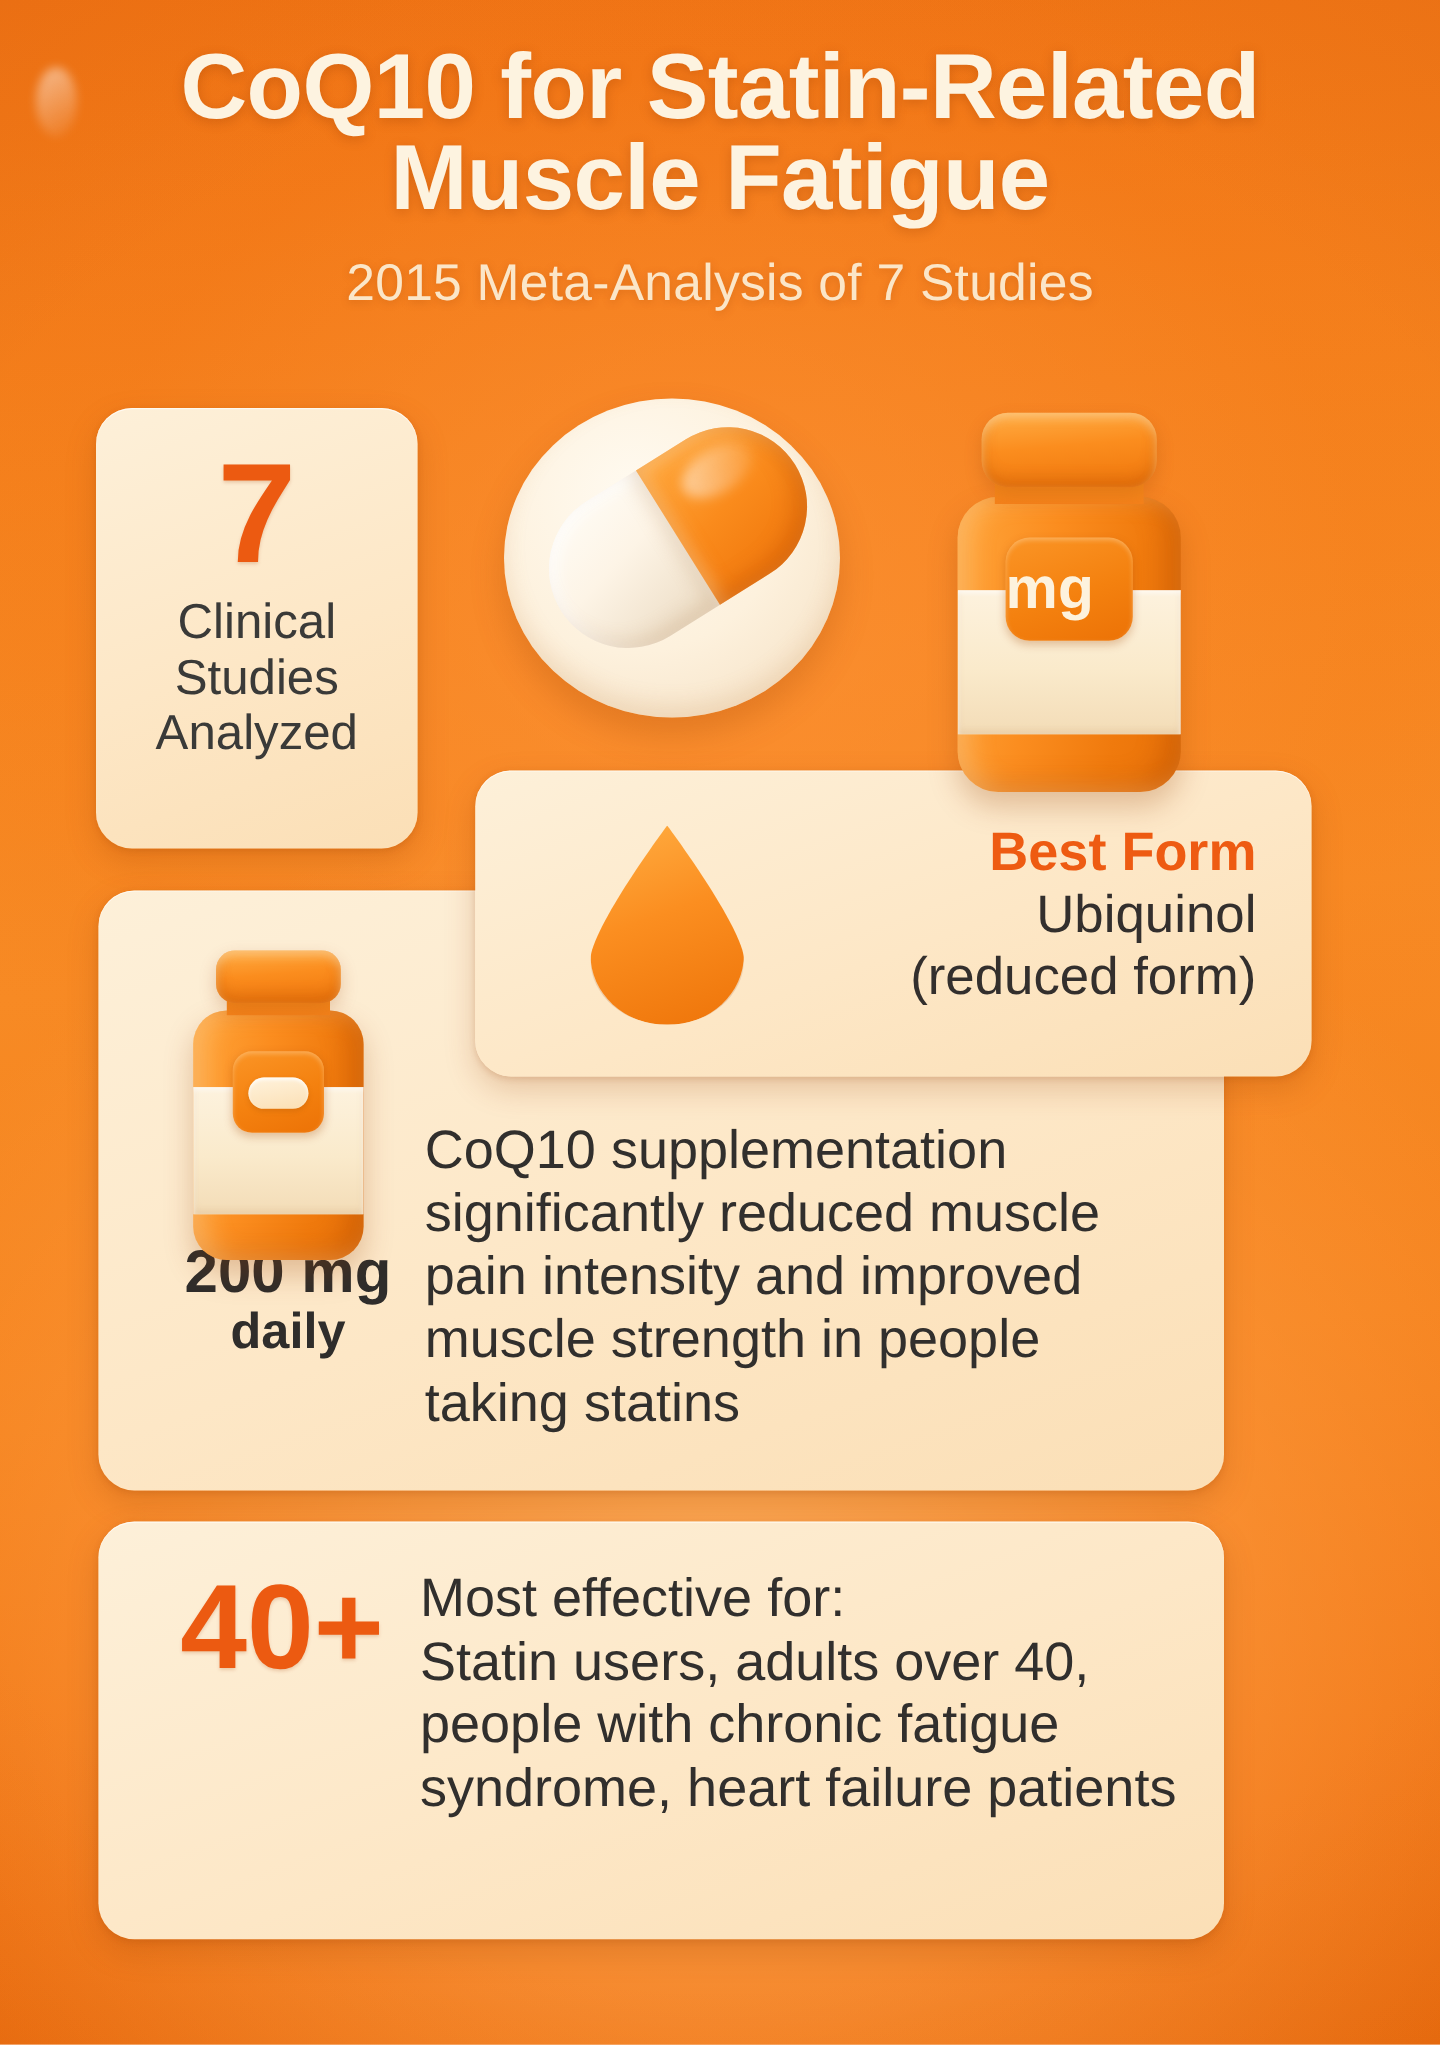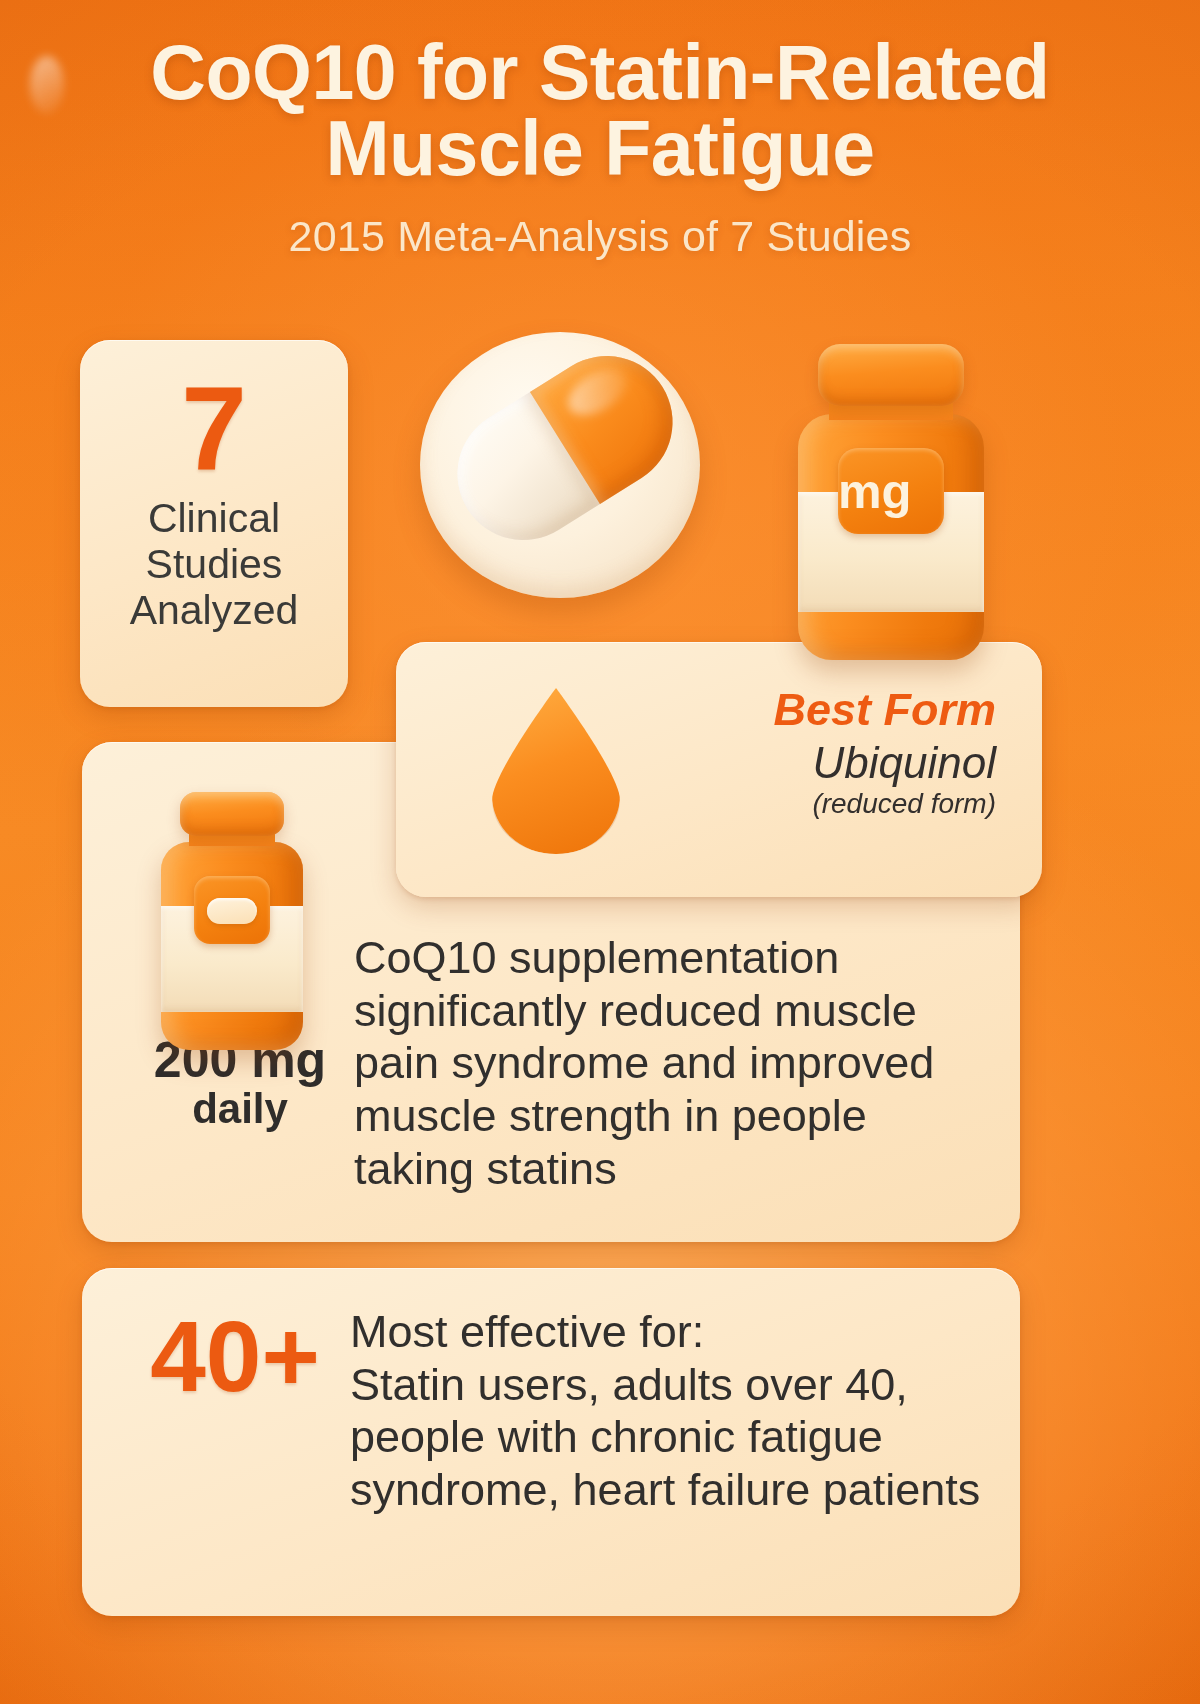--- a/index.html
+++ b/index.html
@@ -97,24 +97,23 @@
     line-height: 1.13;
     font-weight: 400;
     color: #3a3a38;
     text-align: center;
   }
 
   
   .card-bestform {
     left: 396px;
     top: 642px;
-    width: 646px;
+    width: 697px;
     height: 255px;
     z-index: 4;
-    font-style: italic;
   }
   .bestform-text {
     position: absolute;
     right: 46px;
     top: 44px;
     text-align: right;
     width: 400px;
   }
   .bestform-kicker {
     font-size: 45px;
@@ -123,21 +122,21 @@
     line-height: 1.05;
   }
   .bestform-name {
     font-size: 44px;
     font-weight: 400;
     color: #332f2d;
     line-height: 1.16;
     margin-top: 4px;
   }
   .bestform-sub {
-    font-size: 28px;
+    font-size: 44px;
     font-weight: 400;
     color: #332f2d;
     line-height: 1.16;
   }
 
   
   .card-dose {
     left: 82px;
     top: 742px;
     width: 938px;
@@ -418,21 +417,21 @@
       <div>Studies</div>
       <div>Analyzed</div>
     </div>
   </div>
 
   <div class="card card-dose">
     <div class="dose-text">
       <div class="dose-amount">200 mg</div>
       <div class="dose-daily">daily</div>
     </div>
-    <div class="dose-body">CoQ10 supplementation significantly reduced muscle pain syndrome and improved muscle strength in people taking statins</div>
+    <div class="dose-body">CoQ10 supplementation significantly reduced muscle pain intensity and improved muscle strength in people taking statins</div>
   </div>
 
   <div class="bottle bottle-dose">
     <div class="body">
       <div class="label"></div>
     </div>
     <div class="neck"></div>
     <div class="cap"></div>
     <div class="badge"></div>
     <div class="tablet"></div>

